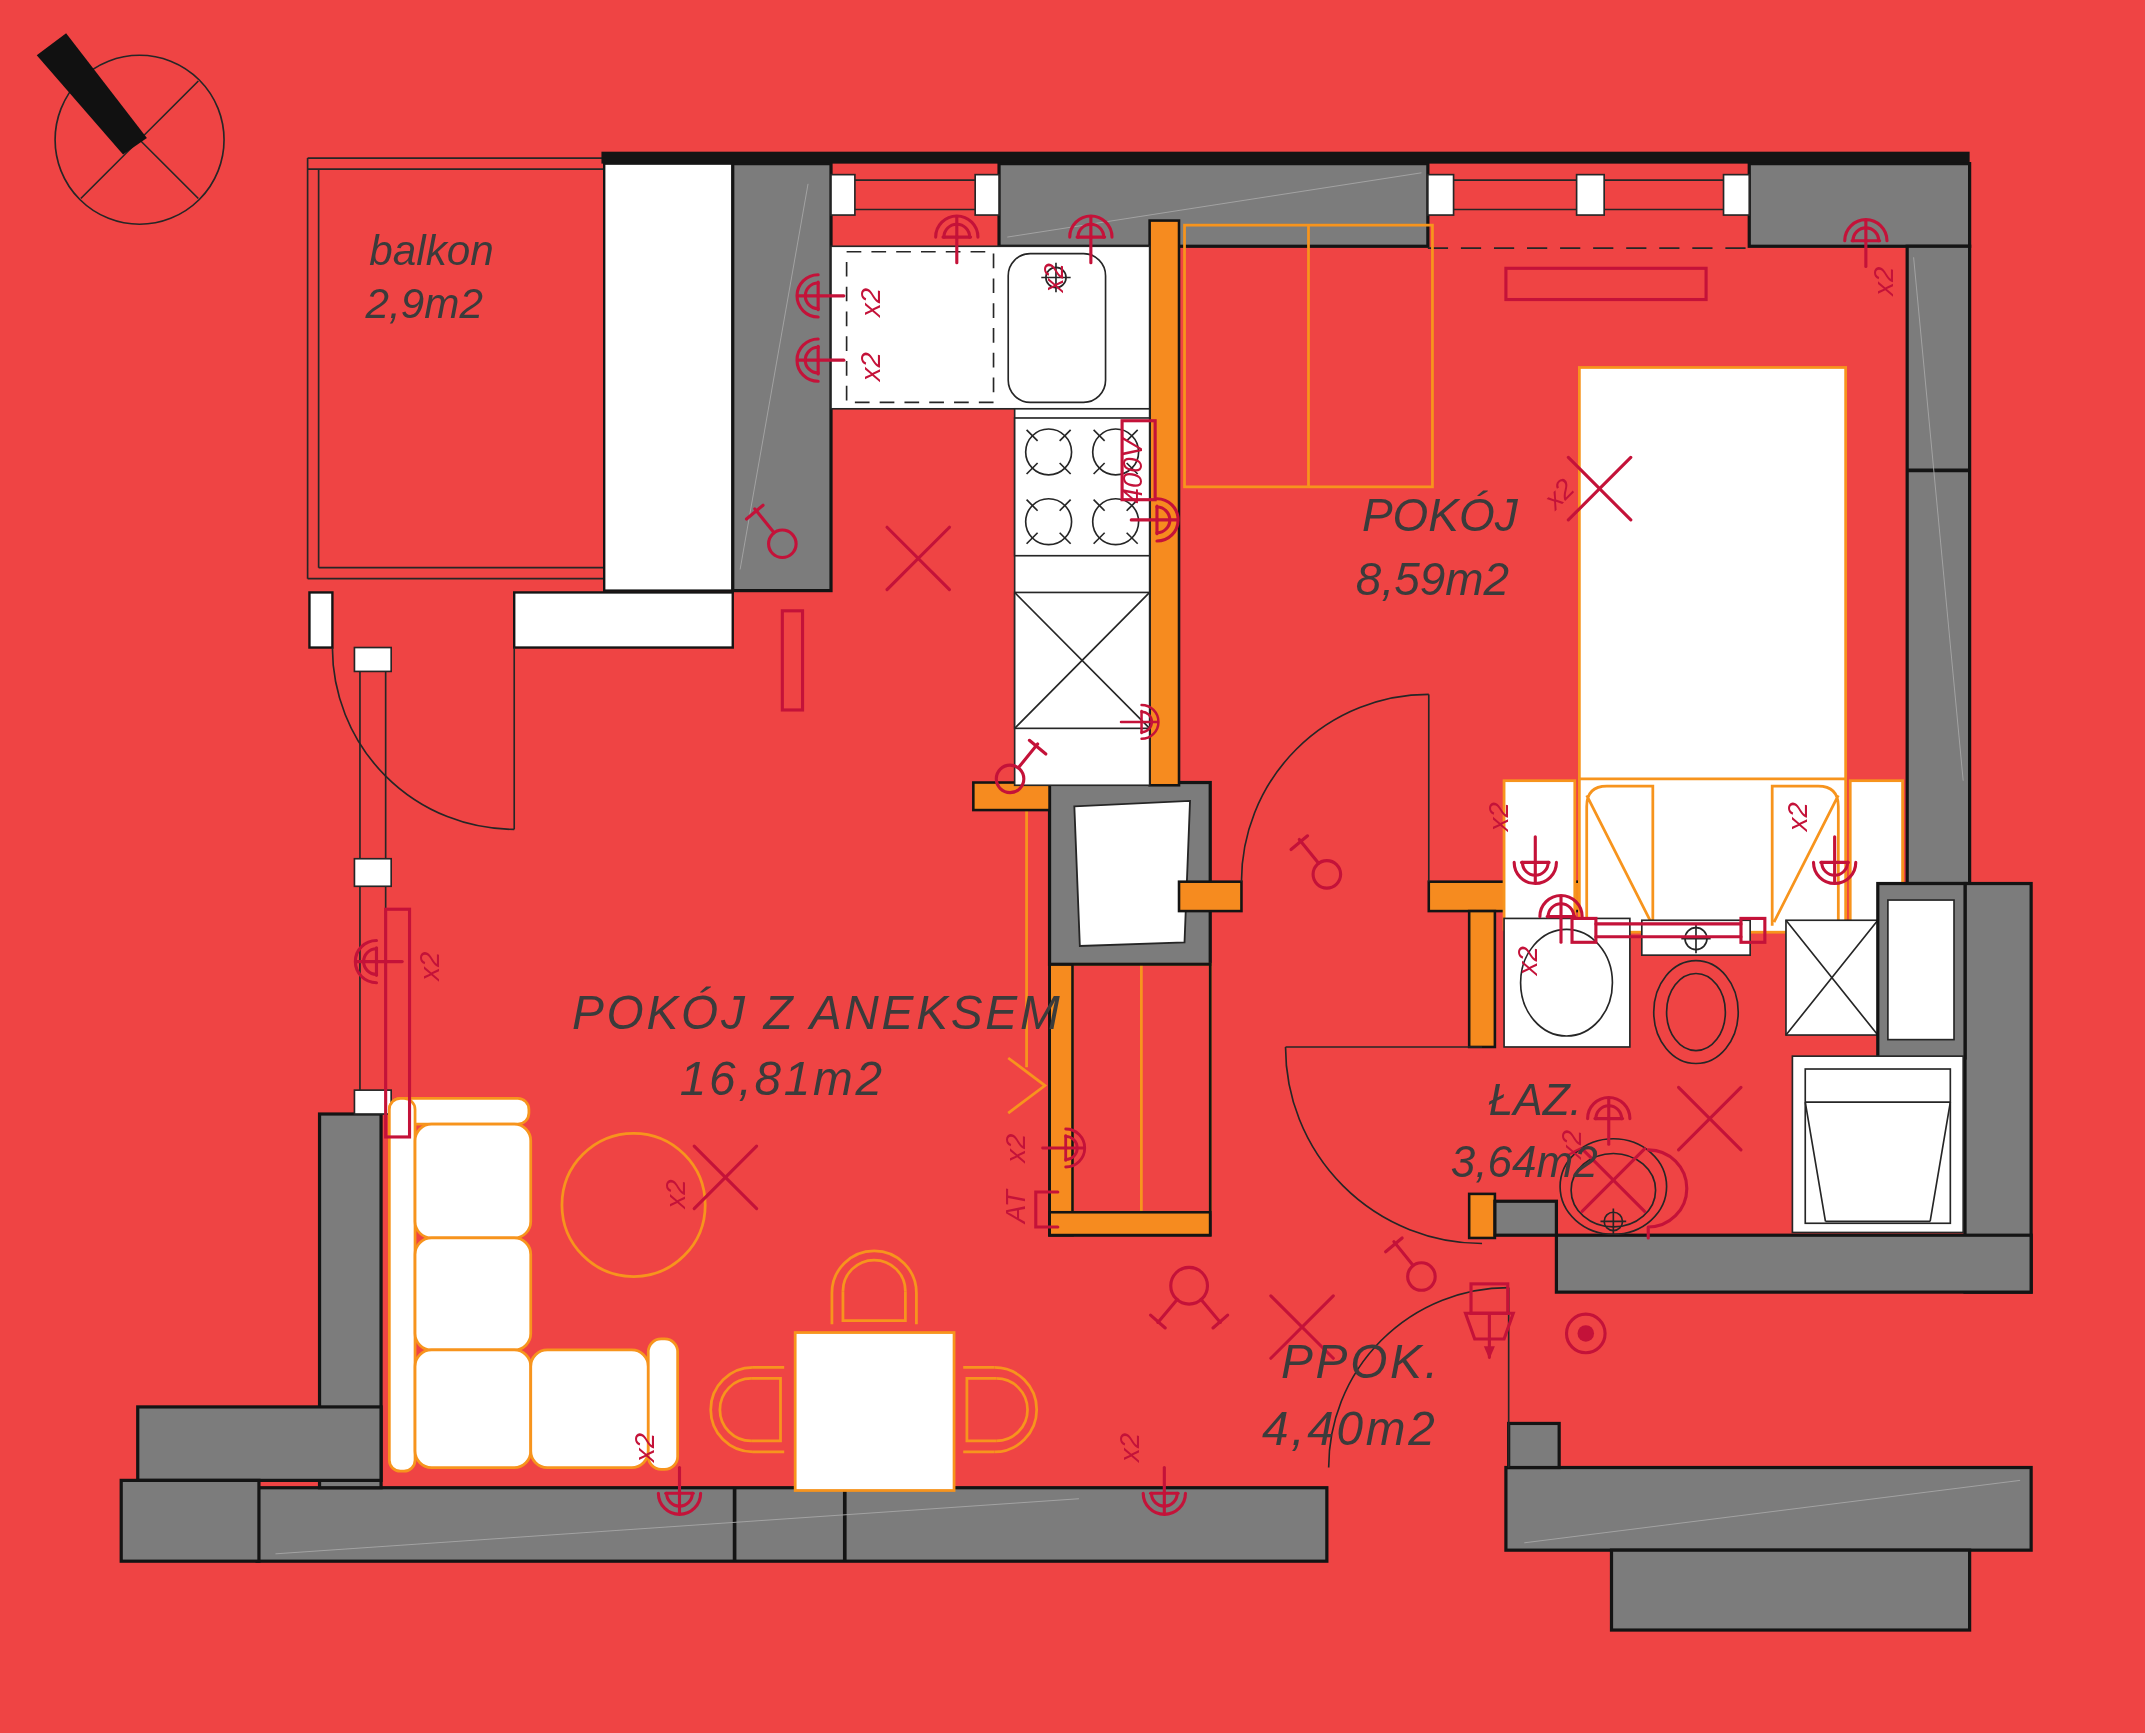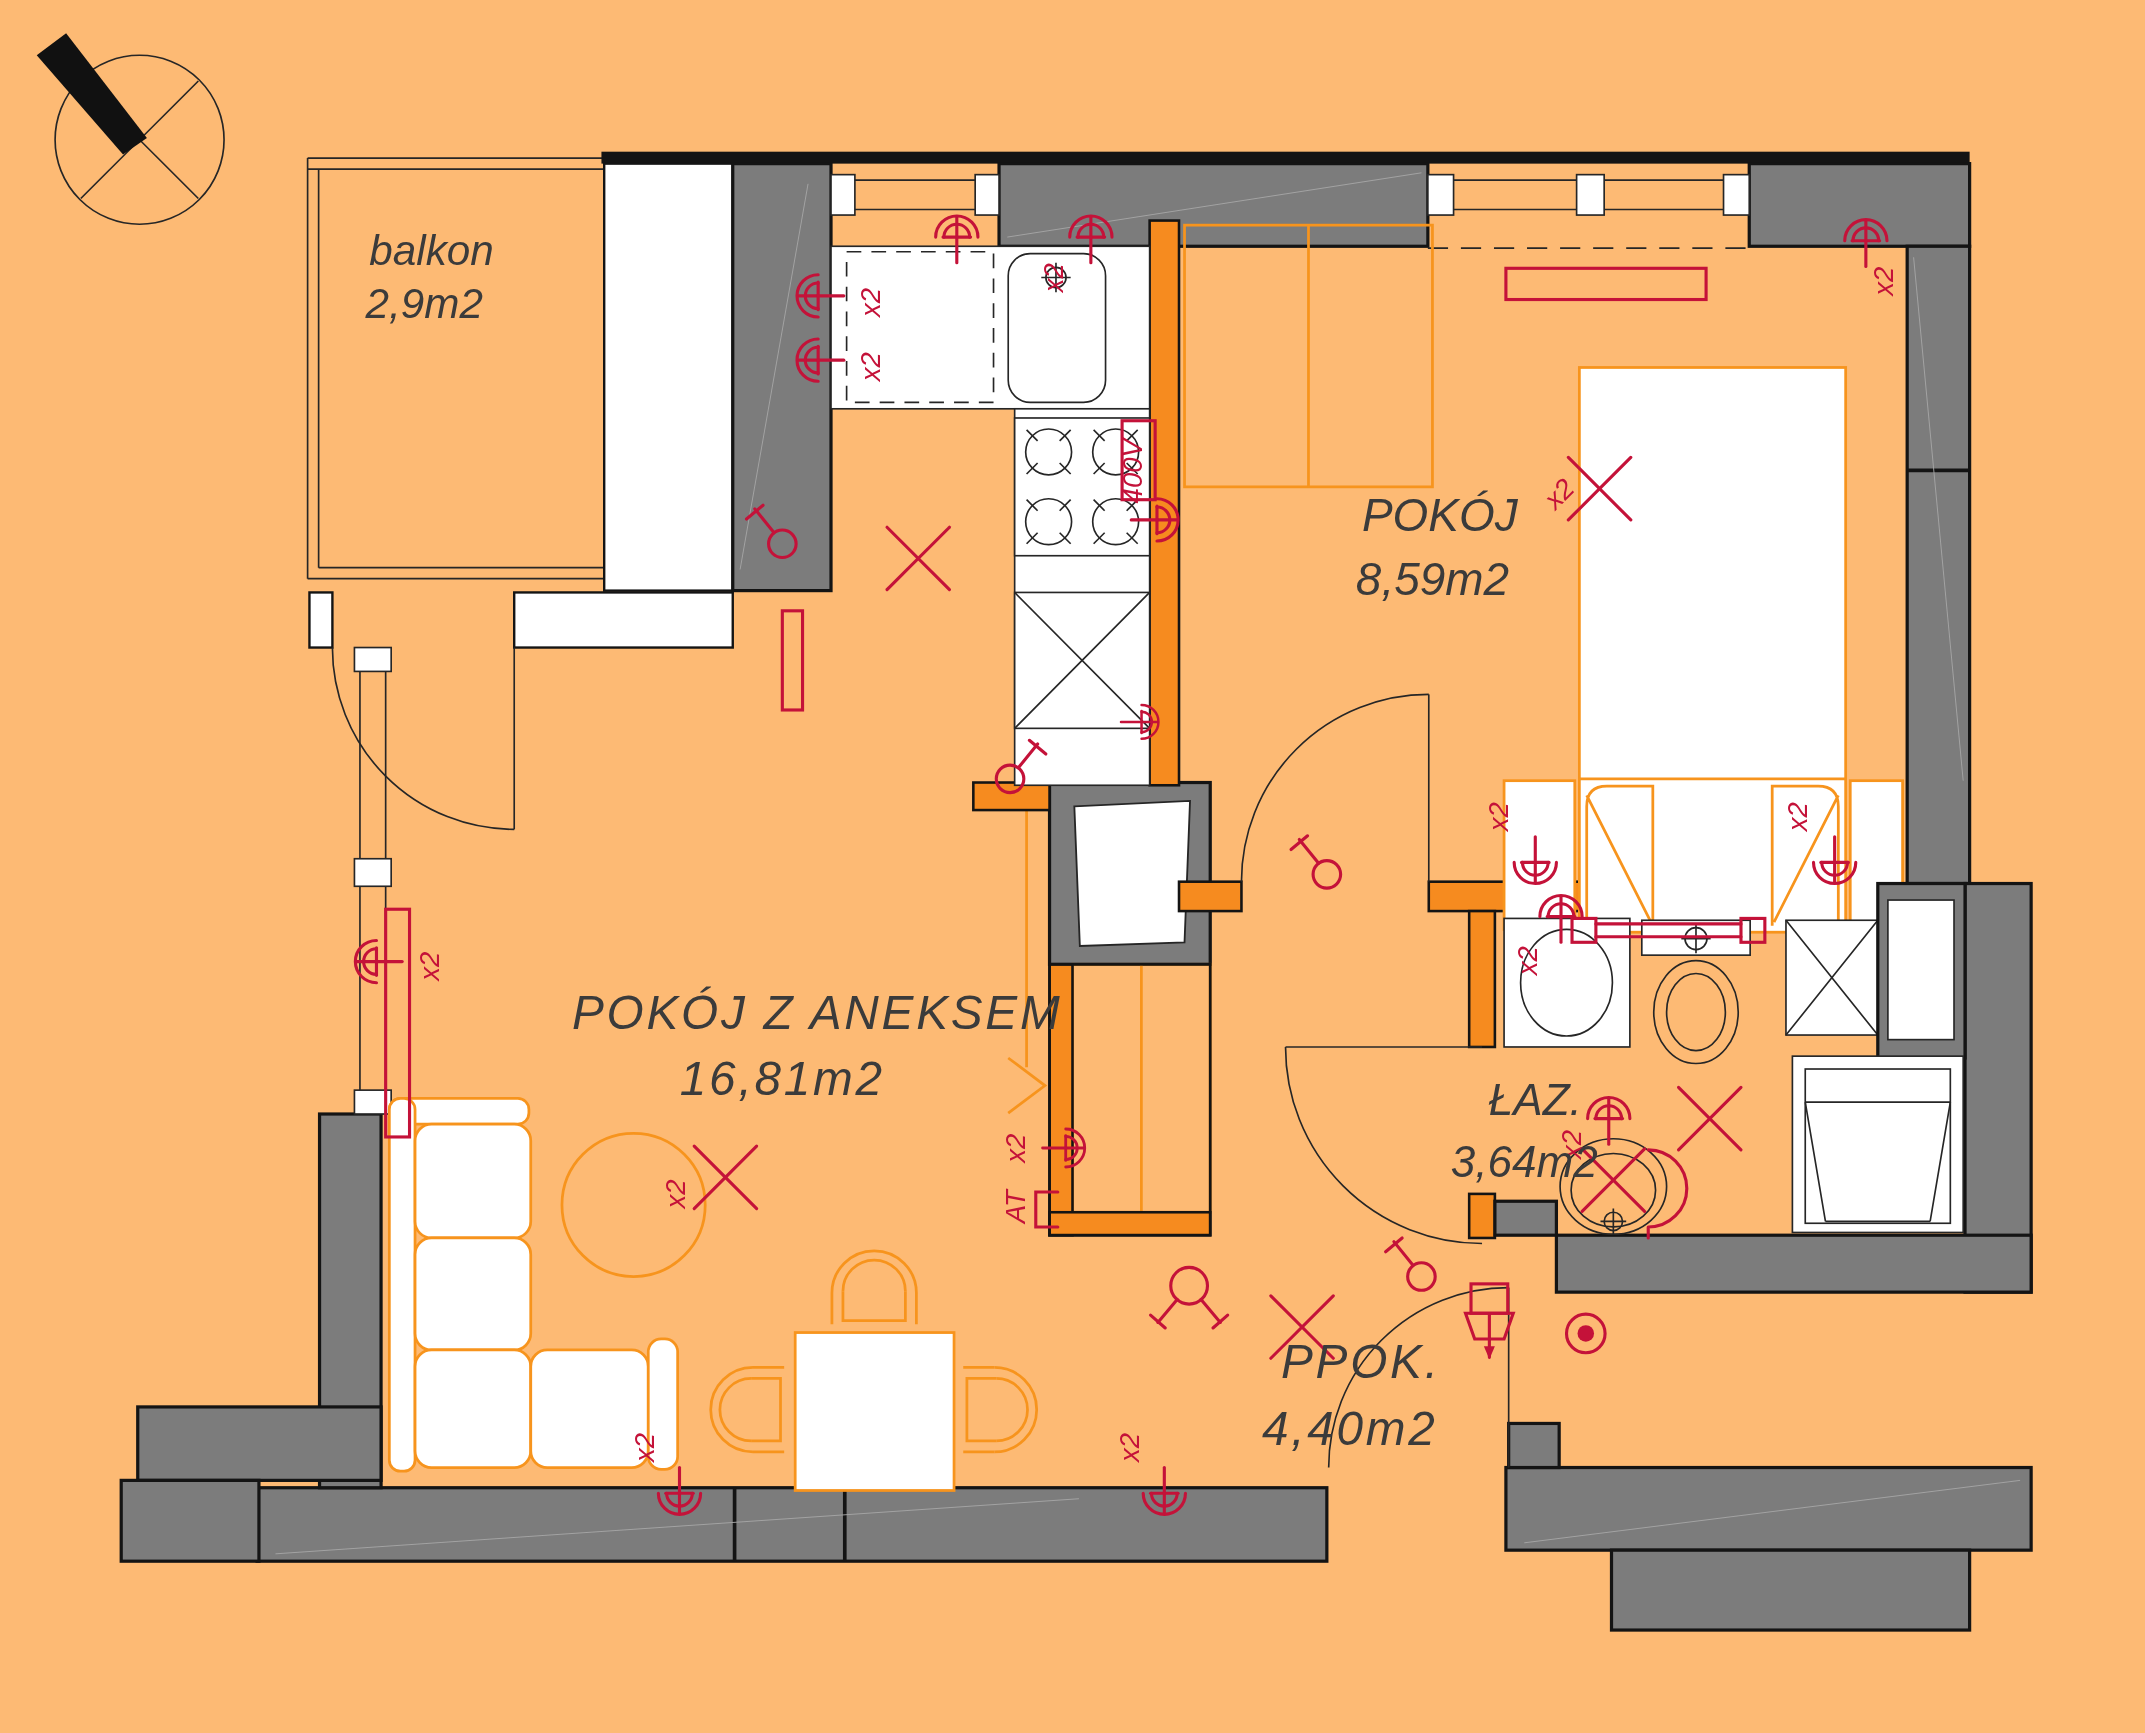--- a/index.html
+++ b/index.html
@@ -1,16 +1,16 @@
 <!DOCTYPE html>
 <html style="--wall: #7c7c7c; --line: #141414; --red: #c41239; --furn: #f7941d; --orange: #f68b1f; --text: #3b3b3b;font-size:14.7px"><head>
 <meta charset="utf-8">
 <style>
   html,body{margin:0;padding:0;background:#ffffff;}
-  .stage{position:relative;width:2145px;height:1734px;background:#fdba74;overflow:hidden;}
+  .stage{position:relative;width:2145px;height:1734px;background:#ef4444;overflow:hidden;}
   svg{display:block;}
   .wall   {fill:var(--wall);stroke:var(--line);stroke-width:3.5;}
   .wwhite {fill:#ffffff;stroke:var(--line);stroke-width:2.6;}
   .blkband{fill:var(--line);stroke:none;}
   .owall  {fill:var(--orange);stroke:var(--line);stroke-width:2.8;}
   .thin   {fill:#ffffff;stroke:#262626;stroke-width:1.8;}
   .thino  {fill:none;stroke:#262626;stroke-width:1.8;}
   .hair   {stroke:#a6a6a6;stroke-width:1;fill:none;}
   .furn   {fill:#ffffff;stroke:var(--furn);stroke-width:3;}
   .furno  {fill:none;stroke:var(--furn);stroke-width:3;}

